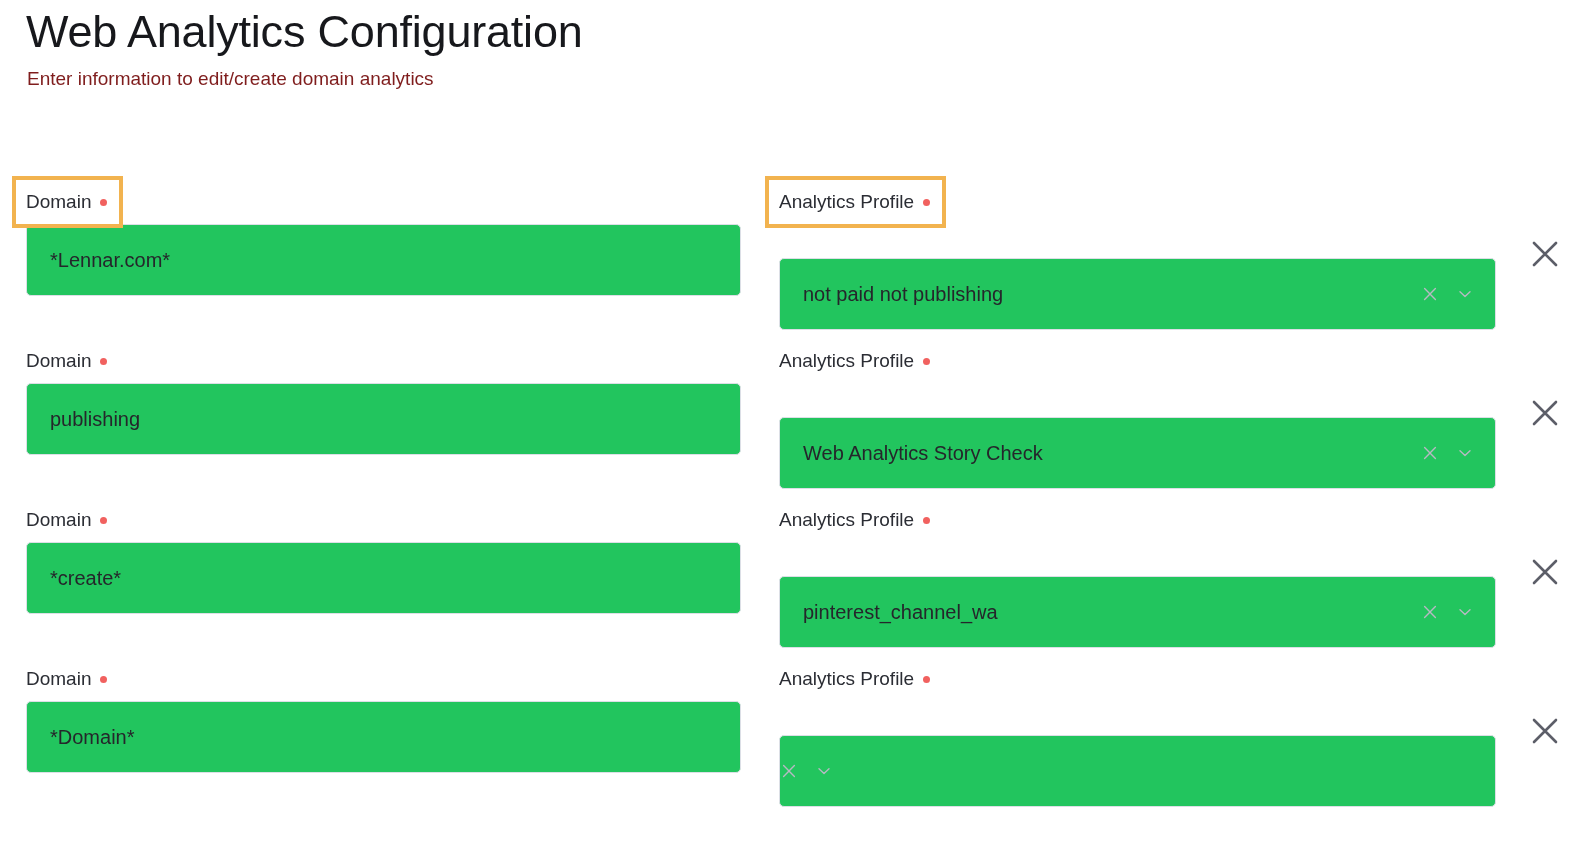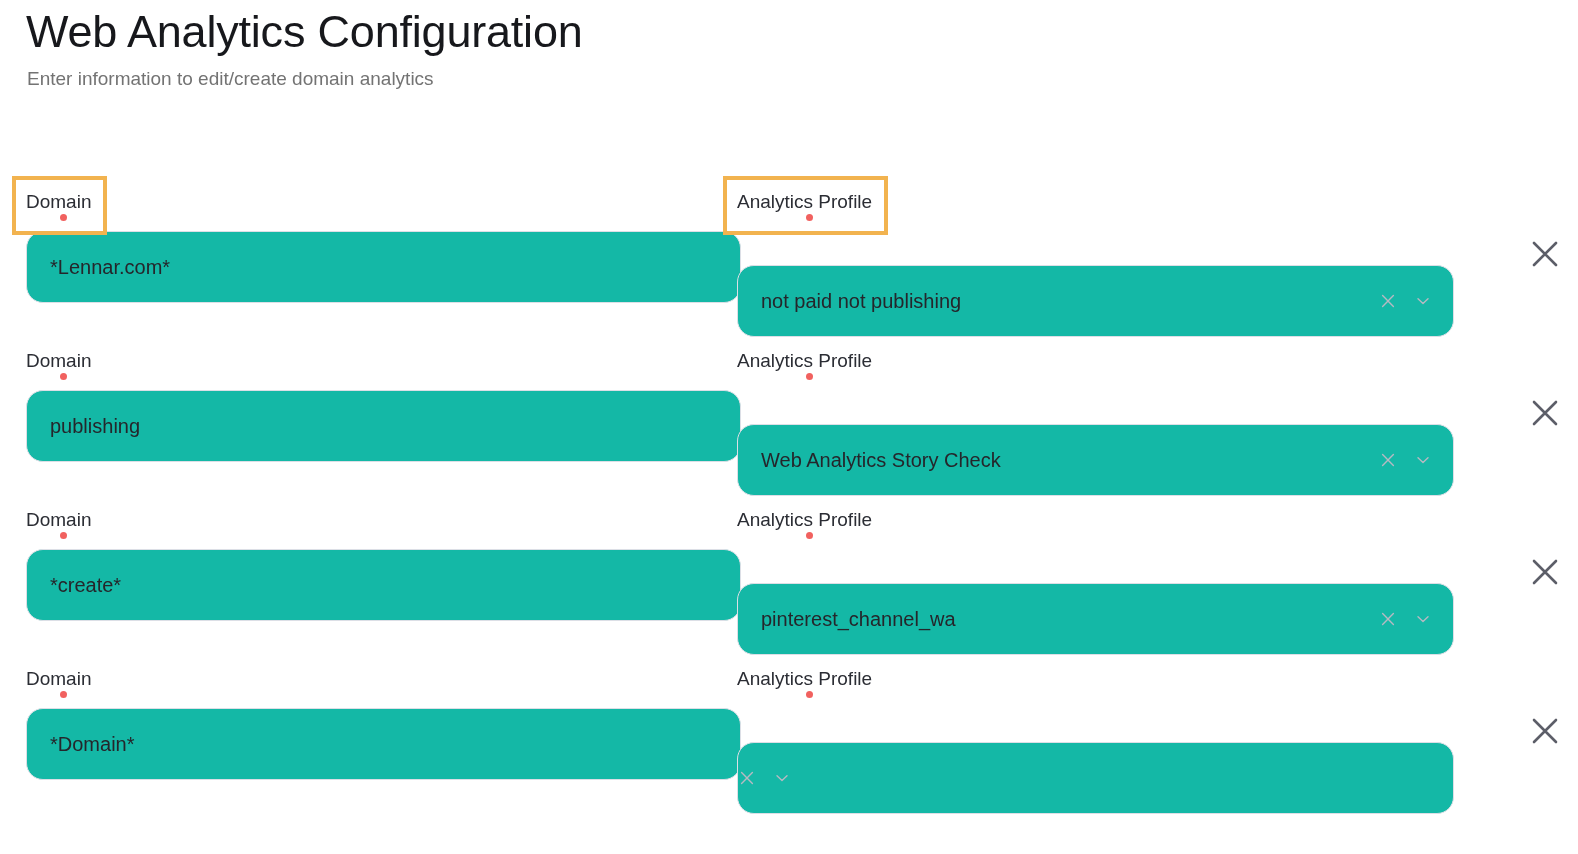--- a/index.html
+++ b/index.html
@@ -32,21 +32,21 @@
     font-weight: 400;
     color: #17181c;
     letter-spacing: -0.2px;
     line-height: 56px;
     margin: 0;
     white-space: nowrap;
   }
   .page-subtitle {
     font-size: 19px;
     font-weight: 400;
-    color: #737373;
+    color: #7f1d1d;
     line-height: 26px;
     margin: 6px 0 0 1px;
     white-space: nowrap;
   }
 
   
   .rows {
     position: absolute;
     left: 0;
     top: 190px;
@@ -56,31 +56,30 @@
     position: relative;
     height: 159px;
   }
 
   
   .field {
     position: absolute;
     top: 0;
   }
   .field.domain  { left: 26px;  width: 715px; }
-  .field.profile { left: 737px; width: 717px; }
+  .field.profile { left: 779px; width: 717px; }
 
   .field-label {
     display: inline-flex;
     align-items: center;
     font-size: 19px;
     color: #2b2d34;
     line-height: 24px;
     white-space: nowrap;
     padding: 0;
-    flex-direction: column;
   }
   .req-dot {
     display: inline-block;
     width: 7px;
     height: 7px;
     border-radius: 50%;
     background: #f1615f;
     margin-left: 9px;
     flex: 0 0 auto;
   }
@@ -93,23 +92,23 @@
     outline: 4px solid #f2b34f;
     outline-offset: 0;
     background: #ffffff;
     z-index: 2;
   }
 
   .control {
     margin-top: 10px;
     position: relative;
     height: 72px;
-    background: #14b8a6;
+    background: #22c55e;
     border: 1px solid #dcdfe6;
-    border-radius: 17px;
+    border-radius: 5px;
     display: flex;
     align-items: center;
   }
   .field.domain .control { width: 715px; }
   .field.profile .control { width: 717px; margin-top: 44px; }
 
   .control-value {
     font-size: 20px;
     color: #25262b;
     padding-left: 23px;

